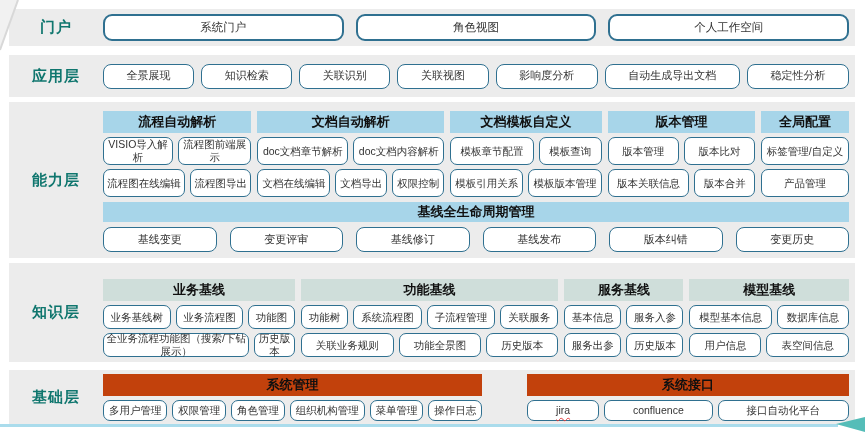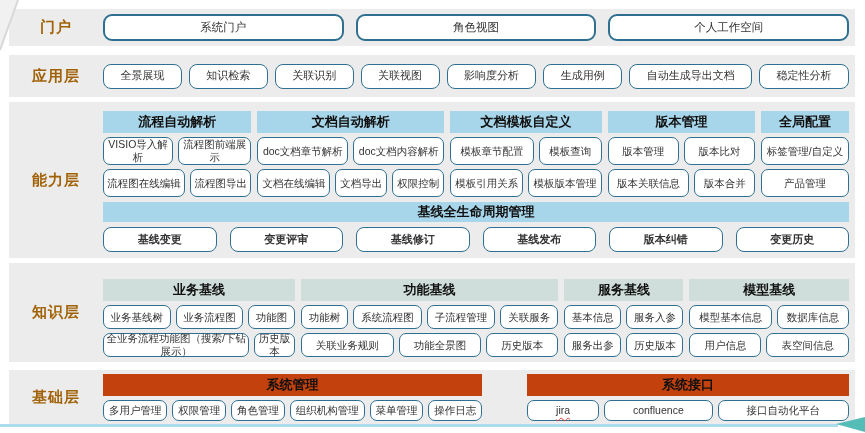--- a/index.html
+++ b/index.html
@@ -1,20 +1,20 @@
 <!DOCTYPE html>
 <html><head>
 <meta charset="utf-8">
 <style>
   body{margin:0;background:#fff;font-family:"Liberation Sans",sans-serif;}
   .stage{position:relative;width:865px;height:433px;background:#fff;overflow:hidden;}
 
   .band{position:absolute;left:9px;width:846px;background:#ececec;}
   .layer-label{position:absolute;left:0;top:0;bottom:0;width:94px;display:flex;align-items:center;
-    justify-content:center;font-weight:bold;font-size:15px;color:#a16207;letter-spacing:1px;}
+    justify-content:center;font-weight:bold;font-size:15px;color:#0f766e;letter-spacing:1px;}
   .band-content{position:absolute;left:94px;right:6px;top:0;bottom:0;display:flex;}
   .band-content.col{flex-direction:column;}
 
   #band-portal{top:9px;height:37px;}
   #band-app{top:55px;height:42px;}
   #band-cap{top:102px;height:156px;}
   #band-knw{top:263px;height:99px;}
   #band-fnd{top:370px;height:55px;}
 
   #portal-row{flex:1;display:flex;align-items:center;gap:12px;padding:5px 0;}
@@ -37,21 +37,21 @@
   .hdr-teal{background:#c2410c;}
   .row{display:flex;gap:5px;flex:1;min-height:0;}
 
   #cap-groups .group:nth-child(1){flex:147 1 0;}
   #cap-groups .group:nth-child(2){flex:185 1 0;}
   #cap-groups .group:nth-child(3){flex:150 1 0;}
   #cap-groups .group:nth-child(4){flex:146 1 0;}
   #cap-groups .group:nth-child(5){flex:87 1 0;}
 
   .baseline-hdr{margin-top:5px;font-weight:bold;font-size:13px;text-align:center;padding:1px 0;color:#101010;}
-  #baseline-row{display:flex;gap:13px;height:25px;margin-top:5px;font-weight:bold;}
+  #baseline-row{display:flex;gap:13px;height:25px;margin-top:5px;}
   #baseline-row .btn{border-radius:8px;font-size:11px;}
 
   #band-knw .band-content{padding:16px 0 5px 0;box-sizing:border-box;}
   #knw-groups .group:nth-child(1){flex:190 1 0;}
   #knw-groups .group:nth-child(2){flex:255 1 0;}
   #knw-groups .group:nth-child(3){flex:118 1 0;}
   #knw-groups .group:nth-child(4){flex:158 1 0;}
 
   #band-fnd .band-content{padding:4px 0 4px 0;box-sizing:border-box;}
   #fnd-groups .group:nth-child(1){flex:377 1 0;}
@@ -83,21 +83,20 @@
 
   <div class="band" id="band-app">
     <div class="layer-label">应用层</div>
     <div class="band-content">
       <div id="app-row">
           <div class="btn btn-md">全景展现</div>
           <div class="btn btn-md">知识检索</div>
           <div class="btn btn-md">关联识别</div>
           <div class="btn btn-md">关联视图</div>
           <div class="btn btn-md">影响度分析</div>
-          <div class="btn btn-md">生成用例</div>
           <div class="btn btn-md">自动生成导出文档</div>
           <div class="btn btn-md">稳定性分析</div>
         </div>
     </div>
   </div>
 
   <div class="band" id="band-cap">
     <div class="layer-label">能力层</div>
     <div class="band-content col">
       <div id="cap-groups">

